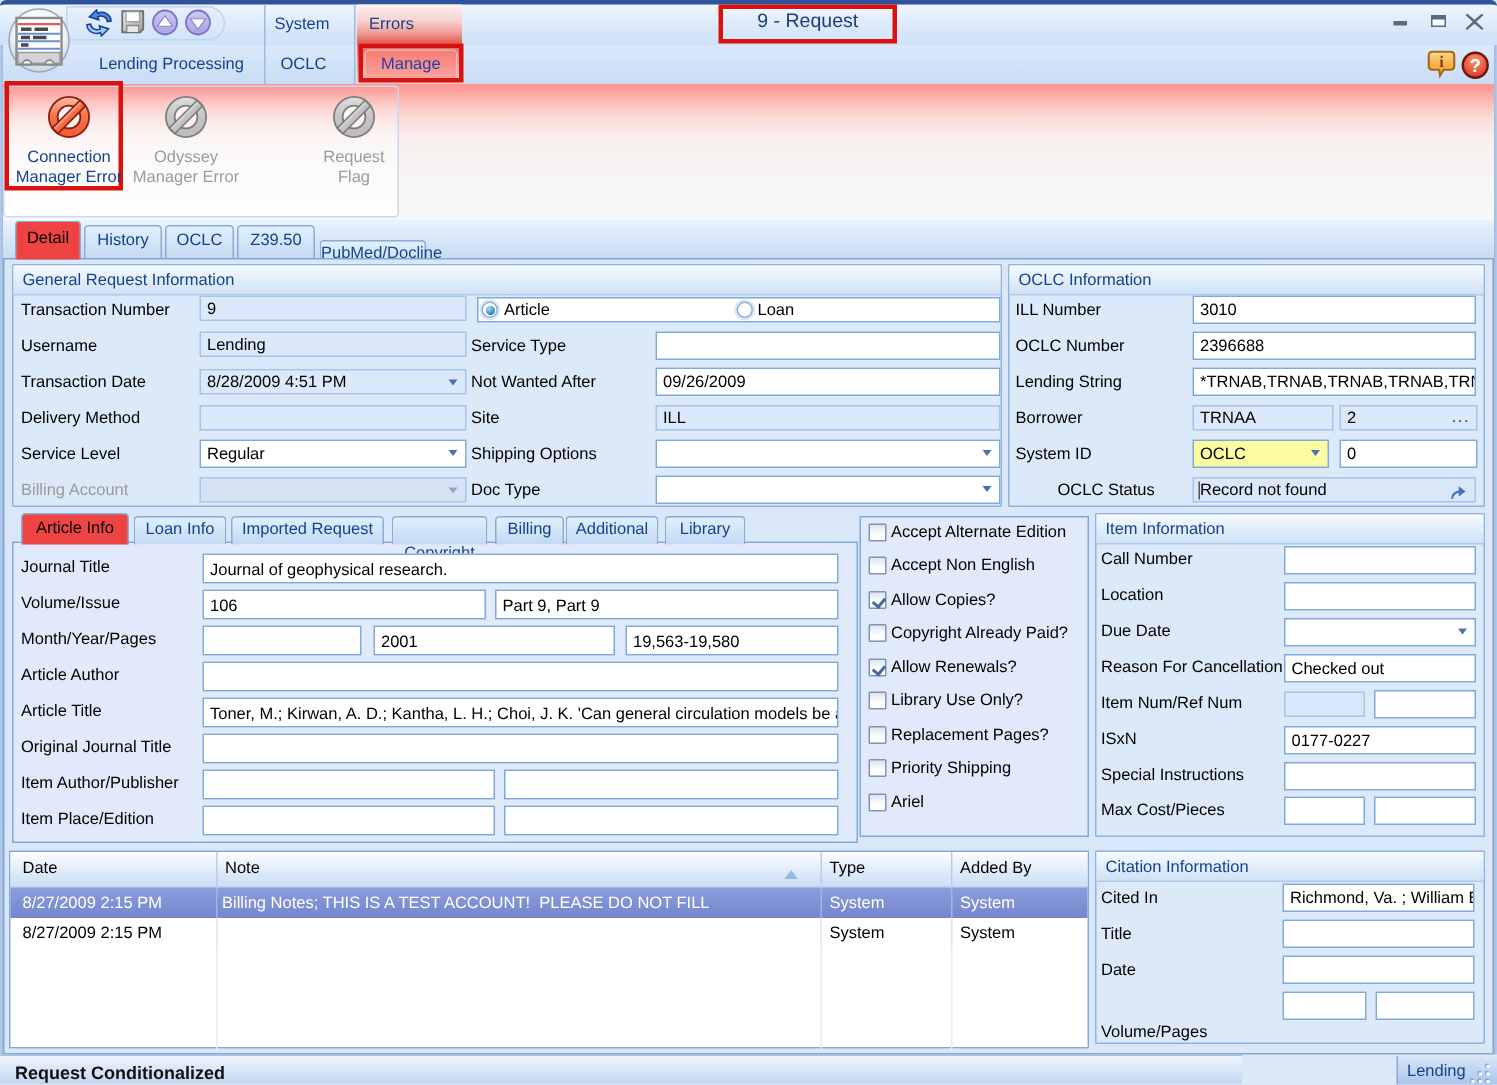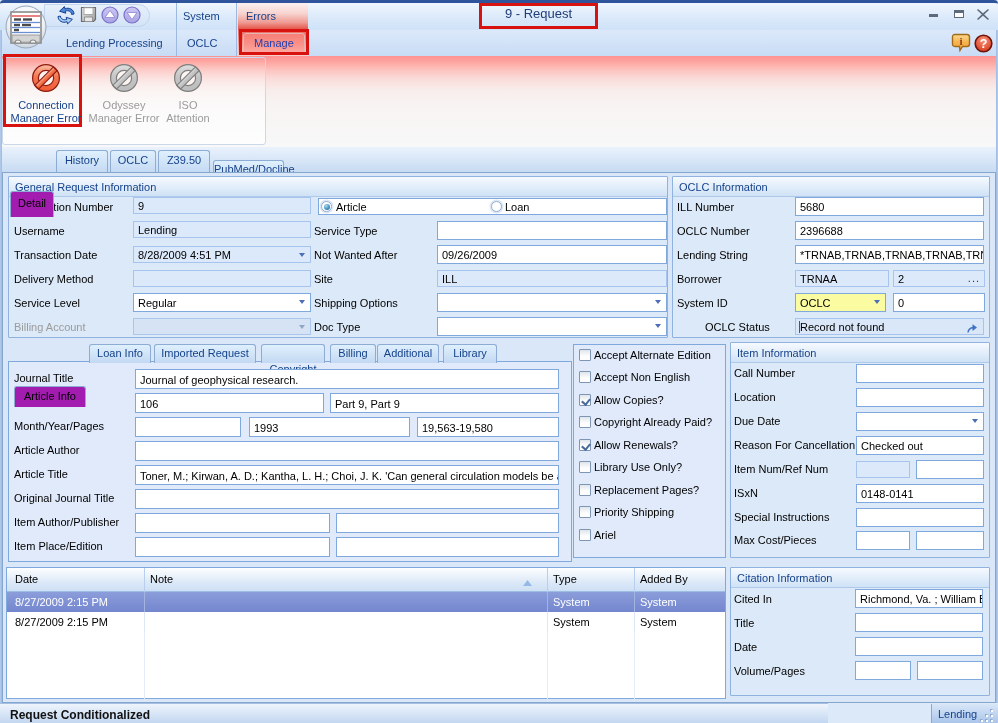--- a/index.html
+++ b/index.html
@@ -31,21 +31,21 @@
 .rbtn svg{display:block;margin:5px auto 0;}
 .rbtn .cap{position:absolute;left:-10px;right:-10px;top:41px;line-height:13px;font-size:11px;z-index:2;}
 .blue{color:#15428b;}
 .gray{color:#9b9b9b;}
 
 #mainarea{position:absolute;left:2px;top:172px;width:994px;height:531px;
   background:#d9e7f8;border:1px solid #86a7cd;}
 .tab{position:absolute;border:1px solid #8cacd4;border-bottom:none;
   border-radius:3px 3px 0 0;color:#15428b;text-align:center;font-size:11px;
   background:linear-gradient(#dff0fd,#c3d9f3);}
-.tab.sel{background:#a21caf;color:#000;z-index:3;margin-top:44px;}
+.tab.sel{background:#ef4444;color:#000;z-index:3;}
 
 .grp{position:absolute;border:1px solid #8fb2de;background:#dce9f8;border-radius:1px;}
 .ghdr{position:absolute;left:0;top:0;right:0;height:20px;color:#15428b;
   background:linear-gradient(#f6faff,#cfe2f6);border-bottom:1px solid #aec9ea;
   padding:4px 0 0 6px;font-size:11px;}
 .lbl{position:absolute;font-size:11px;color:#000;white-space:nowrap;}
 .lbl.dim{color:#9b9b9b;}
 .fld{position:absolute;height:19px;background:#fff;border:1px solid #7fa8dc;
   font-size:11px;padding:3px 0 0 4px;white-space:nowrap;overflow:hidden;}
 .fld.h17{height:17px;padding-top:2px;}
@@ -220,27 +220,27 @@
       <div class="cap blue">Connection<br>Manager Error</div>
     </div>
     <div class="rbtn" style="left:90px;">
       <svg width="30" height="30" viewBox="0 0 30 30">
         <circle cx="15" cy="15" r="13.4" fill="url(#grayring)" stroke="#7e7e7e" stroke-width="1.2"></circle>
         <circle cx="15" cy="15" r="7.6" fill="#fdf4f2" stroke="#7e7e7e" stroke-width="1.2"></circle>
         <rect x="2" y="12.4" width="26" height="5.2" fill="url(#grayring)" stroke="#7e7e7e" stroke-width="1.1" transform="rotate(-45 15 15)"></rect>
       </svg>
       <div class="cap gray">Odyssey<br>Manager Error</div>
     </div>
-    <div class="rbtn" style="left:154px;">
+    <div class="rbtn" style="left:202px;">
       <svg width="30" height="30" viewBox="0 0 30 30">
         <circle cx="15" cy="15" r="13.4" fill="url(#grayring)" stroke="#7e7e7e" stroke-width="1.2"></circle>
         <circle cx="15" cy="15" r="7.6" fill="#fdf4f2" stroke="#7e7e7e" stroke-width="1.2"></circle>
         <rect x="2" y="12.4" width="26" height="5.2" fill="url(#grayring)" stroke="#7e7e7e" stroke-width="1.1" transform="rotate(-45 15 15)"></rect>
       </svg>
-      <div class="cap gray">ISO<br>Attention</div>
+      <div class="cap gray">Request<br>Flag</div>
     </div>
   </div>
 </div>
 
 <div class="abs" style="left:0;top:147px;width:998px;height:25px;background:linear-gradient(#eaf2fc,#c7dbf3);"></div>
 <div class="tab sel" style="left:10px;top:147px;width:44px;height:26px;padding-top:5px;">Detail</div>
 <div class="tab" style="left:56px;top:150px;width:52px;height:23px;padding-top:3px;">History</div>
 <div class="tab" style="left:110px;top:150px;width:46px;height:23px;padding-top:3px;">OCLC</div>
 <div class="tab" style="left:158px;top:150px;width:52px;height:23px;padding-top:3px;">Z39.50</div>
 <div class="tab" style="left:213px;top:160px;width:71px;height:23px;padding-top:2px;">PubMed/Docline</div>
@@ -286,21 +286,21 @@
 
 <div class="grp" style="left:672px;top:176px;width:318px;height:162px;">
   <div class="ghdr">OCLC Information</div>
 </div>
 <div class="lbl" style="left:677px;top:201px;">ILL Number</div>
 <div class="lbl" style="left:677px;top:225px;">OCLC Number</div>
 <div class="lbl" style="left:677px;top:249px;">Lending String</div>
 <div class="lbl" style="left:677px;top:273px;">Borrower</div>
 <div class="lbl" style="left:677px;top:297px;">System ID</div>
 <div class="lbl" style="left:677px;top:321px;margin-left:28px;">OCLC Status</div>
-<div class="fld" style="left:795px;top:197px;width:189px;">5680</div>
+<div class="fld" style="left:795px;top:197px;width:189px;">3010</div>
 <div class="fld" style="left:795px;top:221px;width:189px;">2396688</div>
 <div class="fld" style="left:795px;top:245px;width:189px;">*TRNAB,TRNAB,TRNAB,TRNAB,TRNAI</div>
 <div class="fld ro" style="left:795px;top:270px;width:94px;">TRNAA</div>
 <div class="fld ro" style="left:893px;top:270px;width:92px;">2<span style="position:absolute;right:4px;top:1px;letter-spacing:1px;color:#333;">...</span></div>
 <div class="fld" style="left:795px;top:293px;width:91px;background:#fbfba2;border-color:#7fa8dc;">OCLC<i class="arr"></i></div>
 <div class="fld" style="left:893px;top:293px;width:92px;">0</div>
 <div class="fld ro" style="left:795px;top:318px;width:189px;background:#d9e7f8;"><span style="position:absolute;left:3px;top:2px;width:1px;height:12px;background:#555;"></span>Record not found
   <svg style="position:absolute;right:5px;top:4px;" width="11" height="11" viewBox="0 0 11 11">
       <path d="M1 9.5 Q1.5 5 6.5 4.5" stroke="#3f72c2" stroke-width="1.4" fill="none"></path>
       <path d="M5.5 1.2 L10 4.6 L5.5 8 Z" fill="#3f72c2"></path>
@@ -320,21 +320,21 @@
 <div class="lbl" style="left:14px;top:420px;">Month/Year/Pages</div>
 <div class="lbl" style="left:14px;top:444px;">Article Author</div>
 <div class="lbl" style="left:14px;top:468px;">Article Title</div>
 <div class="lbl" style="left:14px;top:492px;">Original Journal Title</div>
 <div class="lbl" style="left:14px;top:516px;">Item Author/Publisher</div>
 <div class="lbl" style="left:14px;top:540px;">Item Place/Edition</div>
 <div class="fld fa" style="left:135px;top:369px;width:424px;">Journal of geophysical research.</div>
 <div class="fld fa" style="left:135px;top:393px;width:189px;">106</div>
 <div class="fld fa" style="left:330px;top:393px;width:229px;">Part 9, Part 9</div>
 <div class="fld fa" style="left:135px;top:417px;width:106px;"></div>
-<div class="fld fa" style="left:249px;top:417px;width:161px;">1993</div>
+<div class="fld fa" style="left:249px;top:417px;width:161px;">2001</div>
 <div class="fld fa" style="left:417px;top:417px;width:142px;">19,563-19,580</div>
 <div class="fld fa" style="left:135px;top:441px;width:424px;"></div>
 <div class="fld fa" style="left:135px;top:465px;width:424px;">Toner, M.; Kirwan, A. D.; Kantha, L. H.; Choi, J. K. 'Can general circulation models be a</div>
 <div class="fld fa" style="left:135px;top:489px;width:424px;"></div>
 <div class="fld fa" style="left:135px;top:513px;width:195px;"></div>
 <div class="fld fa" style="left:336px;top:513px;width:223px;"></div>
 <div class="fld fa" style="left:135px;top:537px;width:195px;"></div>
 <div class="fld fa" style="left:336px;top:537px;width:223px;"></div>
 
 <div class="abs" style="left:573px;top:344px;width:153px;height:214px;border:1px solid #7fa8dc;background:#e0eafa;"></div>
@@ -369,39 +369,40 @@
 <div class="lbl" style="left:734px;top:511px;">Special Instructions</div>
 <div class="lbl" style="left:734px;top:534px;">Max Cost/Pieces</div>
 <div class="fld" style="left:856px;top:364px;width:128px;"></div>
 <div class="fld" style="left:856px;top:388px;width:128px;"></div>
 <div class="fld" style="left:856px;top:412px;width:128px;">
     <i class="arr"></i>
   </div>
 <div class="fld" style="left:856px;top:436px;width:128px;">Checked out</div>
 <div class="fld ro" style="left:856px;top:461px;width:54px;"></div>
 <div class="fld" style="left:916px;top:460px;width:68px;"></div>
-<div class="fld" style="left:856px;top:484px;width:128px;">0148-0141</div>
+<div class="fld" style="left:856px;top:484px;width:128px;">0177-0227</div>
 <div class="fld" style="left:856px;top:508px;width:128px;"></div>
 <div class="fld" style="left:856px;top:531px;width:54px;"></div>
 <div class="fld" style="left:916px;top:531px;width:68px;"></div>
 
 <div id="notes">
   <div class="hdr"></div>
   <div class="vline" style="left:137px;height:24px;"></div>
   <div class="vline" style="left:540px;height:24px;"></div>
   <div class="vline" style="left:627px;height:24px;"></div>
   <div class="hc" style="left:8px;">Date</div>
   <div class="hc" style="left:143px;">Note</div>
   <div class="hc" style="left:546px;">Type</div>
   <div class="hc" style="left:633px;">Added By</div>
   <svg style="position:absolute;left:516px;top:12px;" width="9" height="6">
       <path d="M4.5 0 L9 6 L0 6 Z" fill="#94b9e4"></path>
     </svg>
   <div class="row1">
     <div class="cell" style="left:8px;">8/27/2009 2:15 PM</div>
+    <div class="cell" style="left:141px;width:396px;">Billing Notes; THIS IS A TEST ACCOUNT!&nbsp; PLEASE DO NOT FILL</div>
     <div class="cell" style="left:546px;">System</div>
     <div class="cell" style="left:633px;">System</div>
     <div class="vline" style="left:137px;top:0;height:20px;background:#a3b4e0;"></div>
     <div class="vline" style="left:540px;top:0;height:20px;background:#a3b4e0;"></div>
     <div class="vline" style="left:627px;top:0;height:20px;background:#a3b4e0;"></div>
   </div>
   <div class="row2">
     <div class="cell" style="left:8px;">8/27/2009 2:15 PM</div>
     <div class="cell" style="left:546px;">System</div>
     <div class="cell" style="left:633px;">System</div>
@@ -413,21 +414,21 @@
   <div class="vline" style="left:540px;top:64px;height:68px;background:#e4ecf8;"></div>
   <div class="vline" style="left:627px;top:64px;height:68px;background:#e4ecf8;"></div>
 </div>
 
 <div class="grp" style="left:730px;top:567px;width:260px;height:129px;">
   <div class="ghdr">Citation Information</div>
 </div>
 <div class="lbl" style="left:734px;top:593px;">Cited In</div>
 <div class="lbl" style="left:734px;top:617px;">Title</div>
 <div class="lbl" style="left:734px;top:641px;">Date</div>
-<div class="lbl" style="left:734px;top:665px;">Volume/Pages</div>
+<div class="lbl" style="left:734px;top:682px;">Volume/Pages</div>
 <div class="fld" style="left:855px;top:589px;width:128px;">Richmond, Va. ; William By</div>
 <div class="fld" style="left:855px;top:613px;width:128px;"></div>
 <div class="fld" style="left:855px;top:637px;width:128px;"></div>
 <div class="fld" style="left:855px;top:661px;width:56px;"></div>
 <div class="fld" style="left:917px;top:661px;width:66px;"></div>
 
 <div id="statusbar">
   <div class="abs" style="left:10px;top:4px;font-weight:bold;font-size:12px;color:#111;">Request Conditionalized</div>
   <div class="abs" style="left:931px;top:0;width:67px;height:20px;border-left:1px solid #8aa8d2;
     background:linear-gradient(#d8e6f7,#a8c4ea);"></div>

